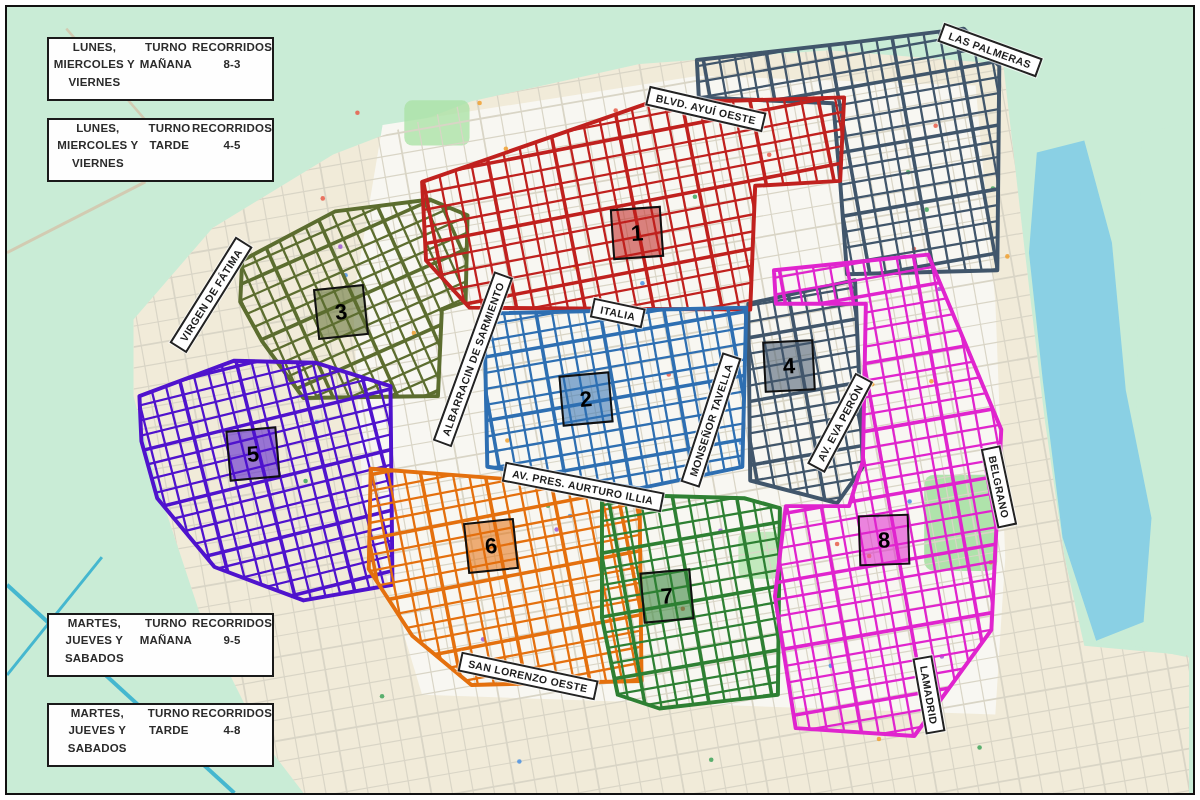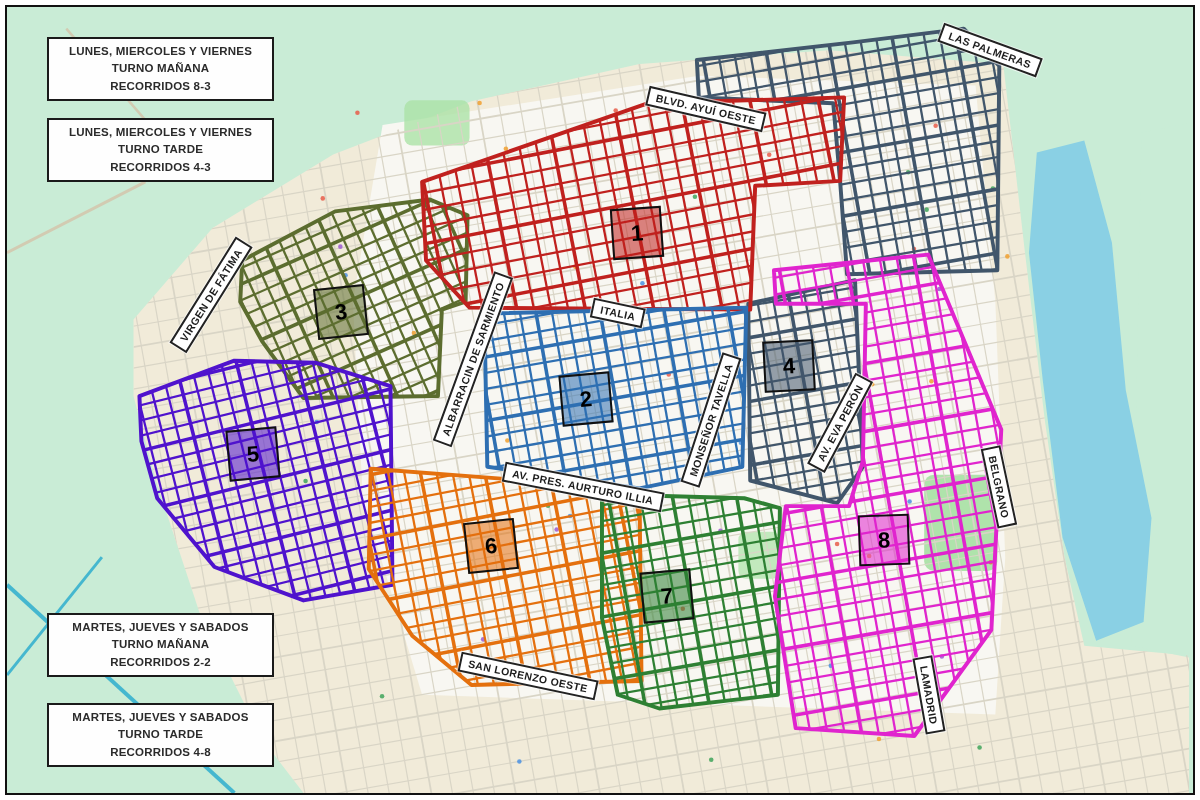--- a/index.html
+++ b/index.html
@@ -12,21 +12,21 @@
     font-weight:700;font-size:10.5px;letter-spacing:.4px;padding:2px 7px;white-space:nowrap;
     transform:translate(-50%,-50%);box-shadow:0 0 0 1px rgba(255,255,255,.6);
   }
   .zone-marker{
     position:absolute;width:47px;height:47px;border:2.5px solid #101010;
     display:flex;align-items:center;justify-content:center;
     font-weight:700;font-size:22px;color:#000;transform:translate(-50%,-50%);
   }
   .legend-box{
     position:absolute;left:40px;width:227px;height:64px;background:#fefefe;border:2px solid #1a1a1a;
-    display:flex;flex-direction:column;align-items:center;justify-content:center;
+    display:flex;flex-direction:row;align-items:flex-start;justify-content:center;
     font-weight:700;font-size:11.5px;color:#2b2b2b;letter-spacing:.2px;line-height:1.5;text-align:center;
     box-sizing:border-box;
   }
   .lb1{top:30px;} .lb2{top:111px;} .lb3{top:606px;} .lb4{top:696px;}
 </style>
 </head>
 <body>
 
 <div class="page">
   <div class="map-frame">
@@ -800,26 +800,26 @@
       </div>
 
     <div class="legend-box lb1">
       <div>LUNES, MIERCOLES Y VIERNES</div>
       <div>TURNO MAÑANA</div>
       <div>RECORRIDOS 8-3</div>
     </div>
     <div class="legend-box lb2">
       <div>LUNES, MIERCOLES Y VIERNES</div>
       <div>TURNO TARDE</div>
-      <div>RECORRIDOS 4-3</div>
+      <div>RECORRIDOS 4-5</div>
     </div>
     <div class="legend-box lb3">
       <div>MARTES, JUEVES Y SABADOS</div>
       <div>TURNO MAÑANA</div>
-      <div>RECORRIDOS 2-2</div>
+      <div>RECORRIDOS 9-5</div>
     </div>
     <div class="legend-box lb4">
       <div>MARTES, JUEVES Y SABADOS</div>
       <div>TURNO TARDE</div>
       <div>RECORRIDOS 4-8</div>
     </div>
 
   </div>
 </div>
 

